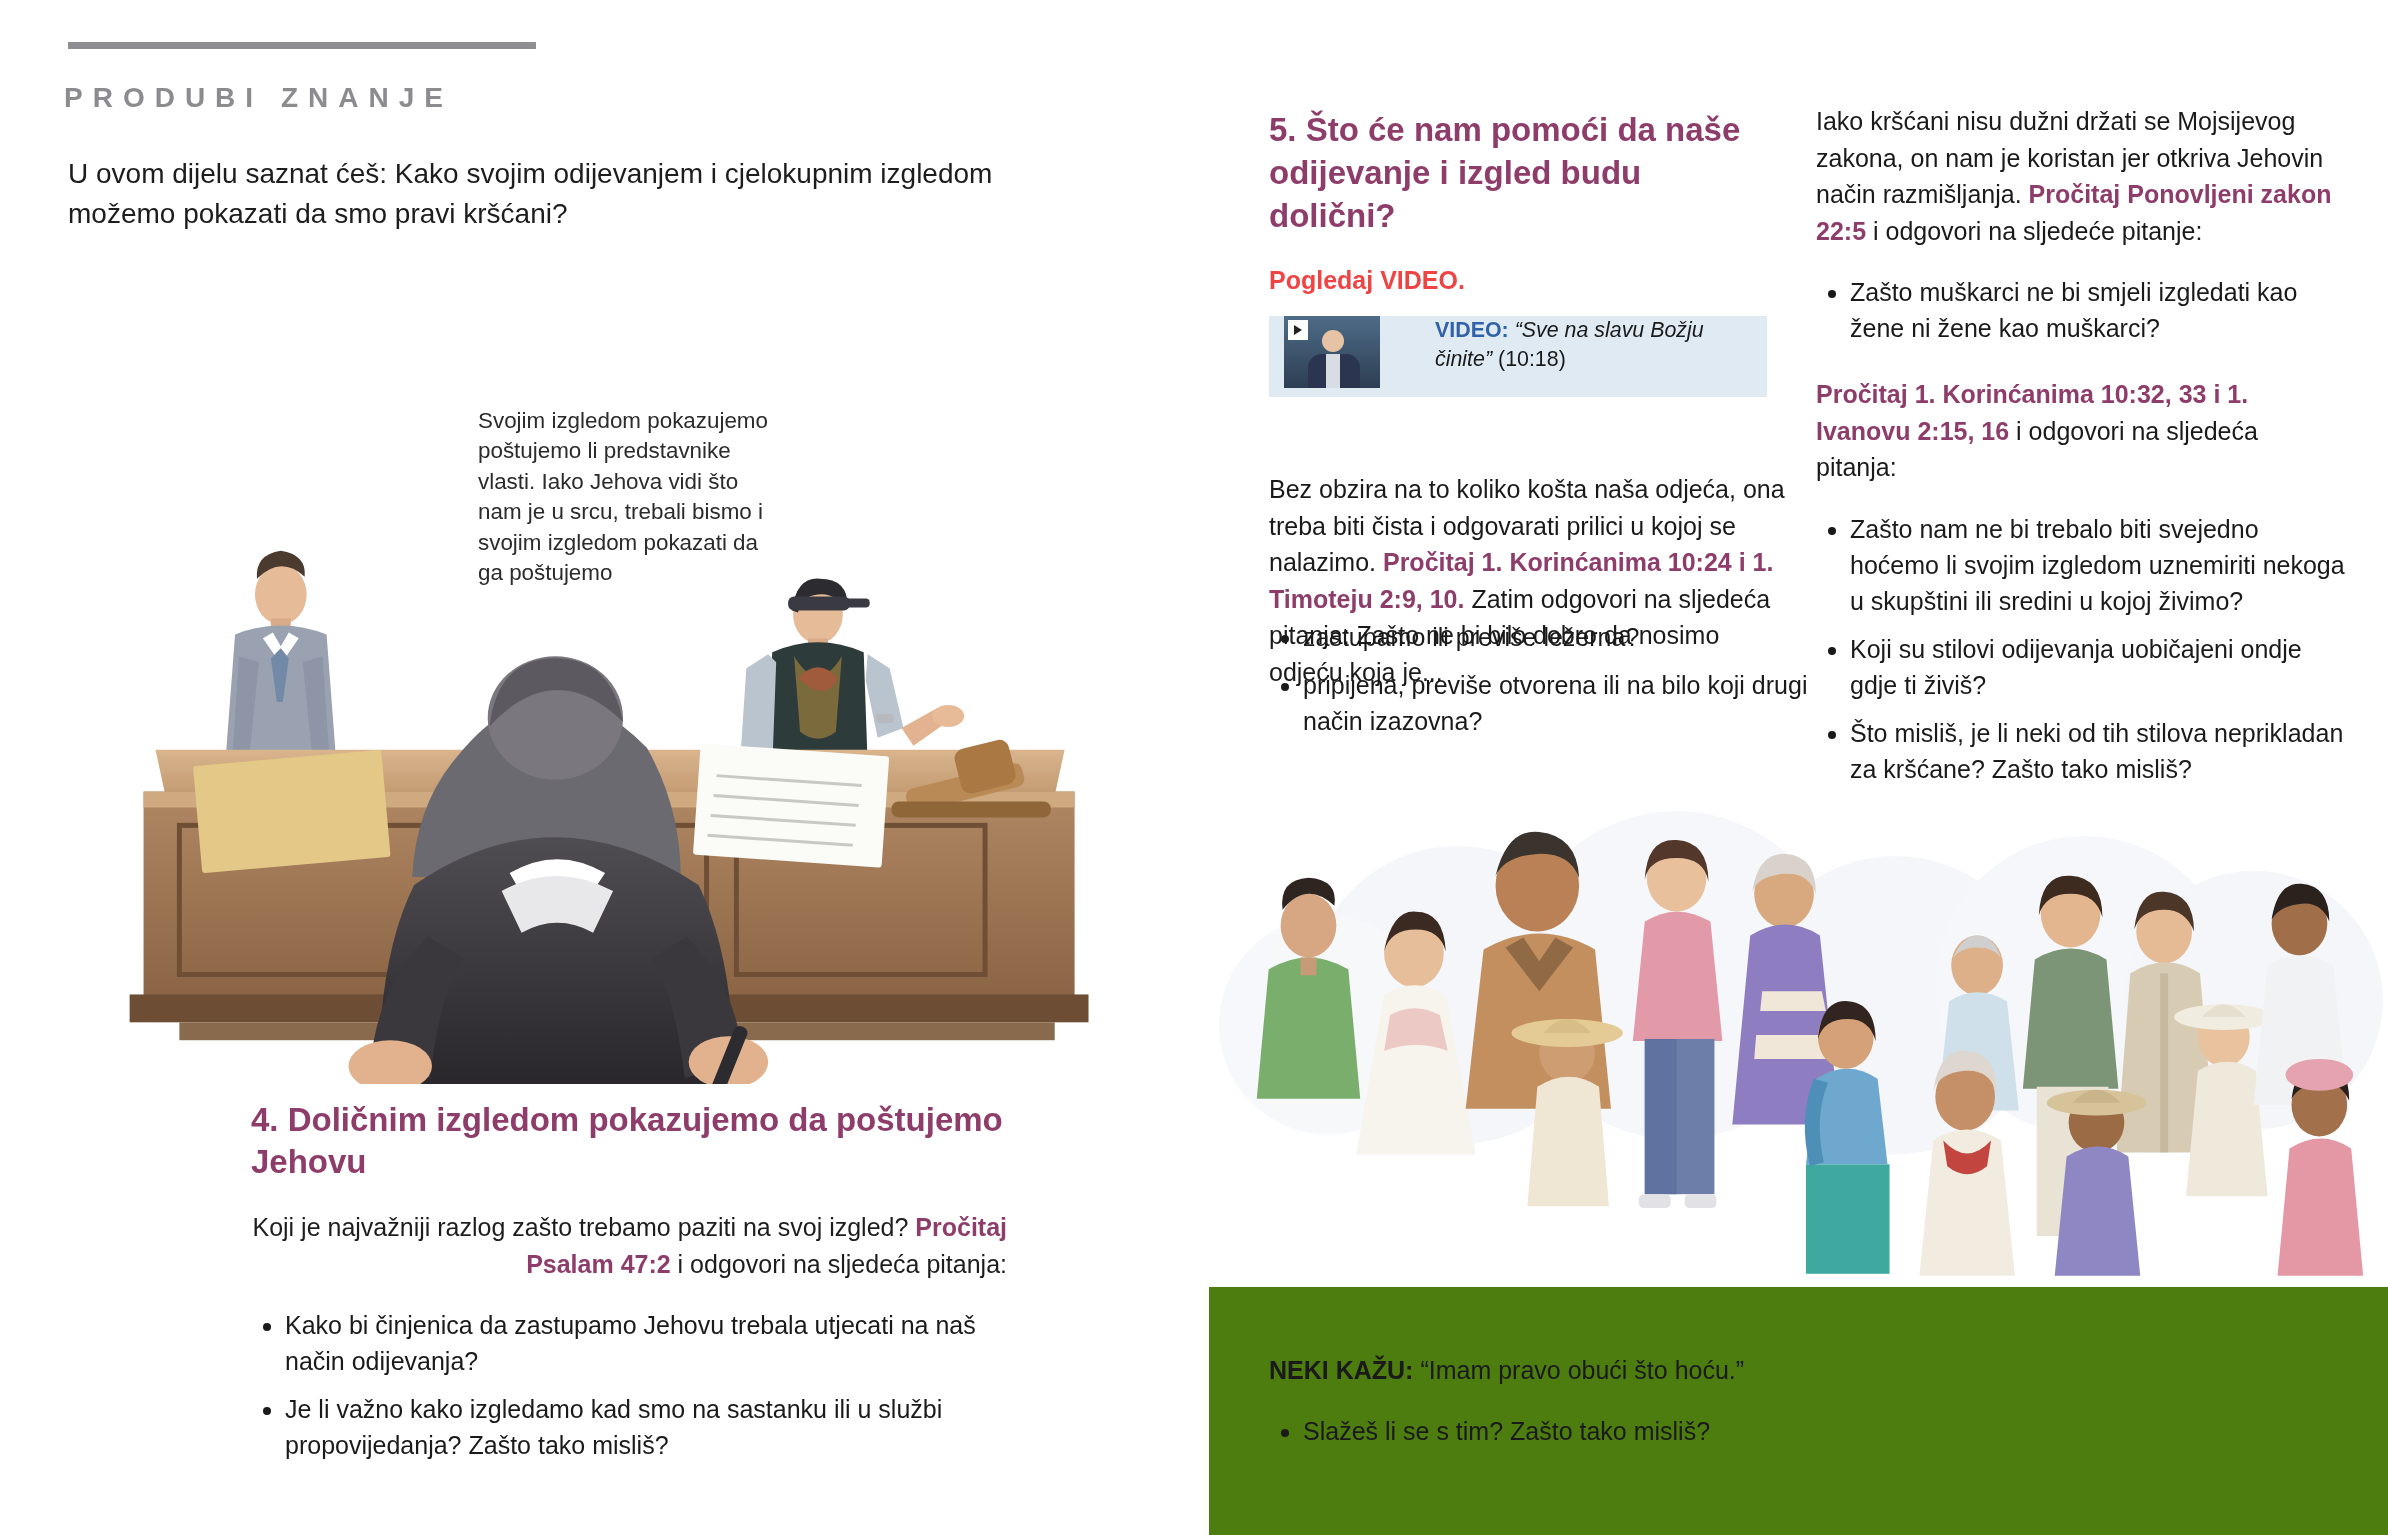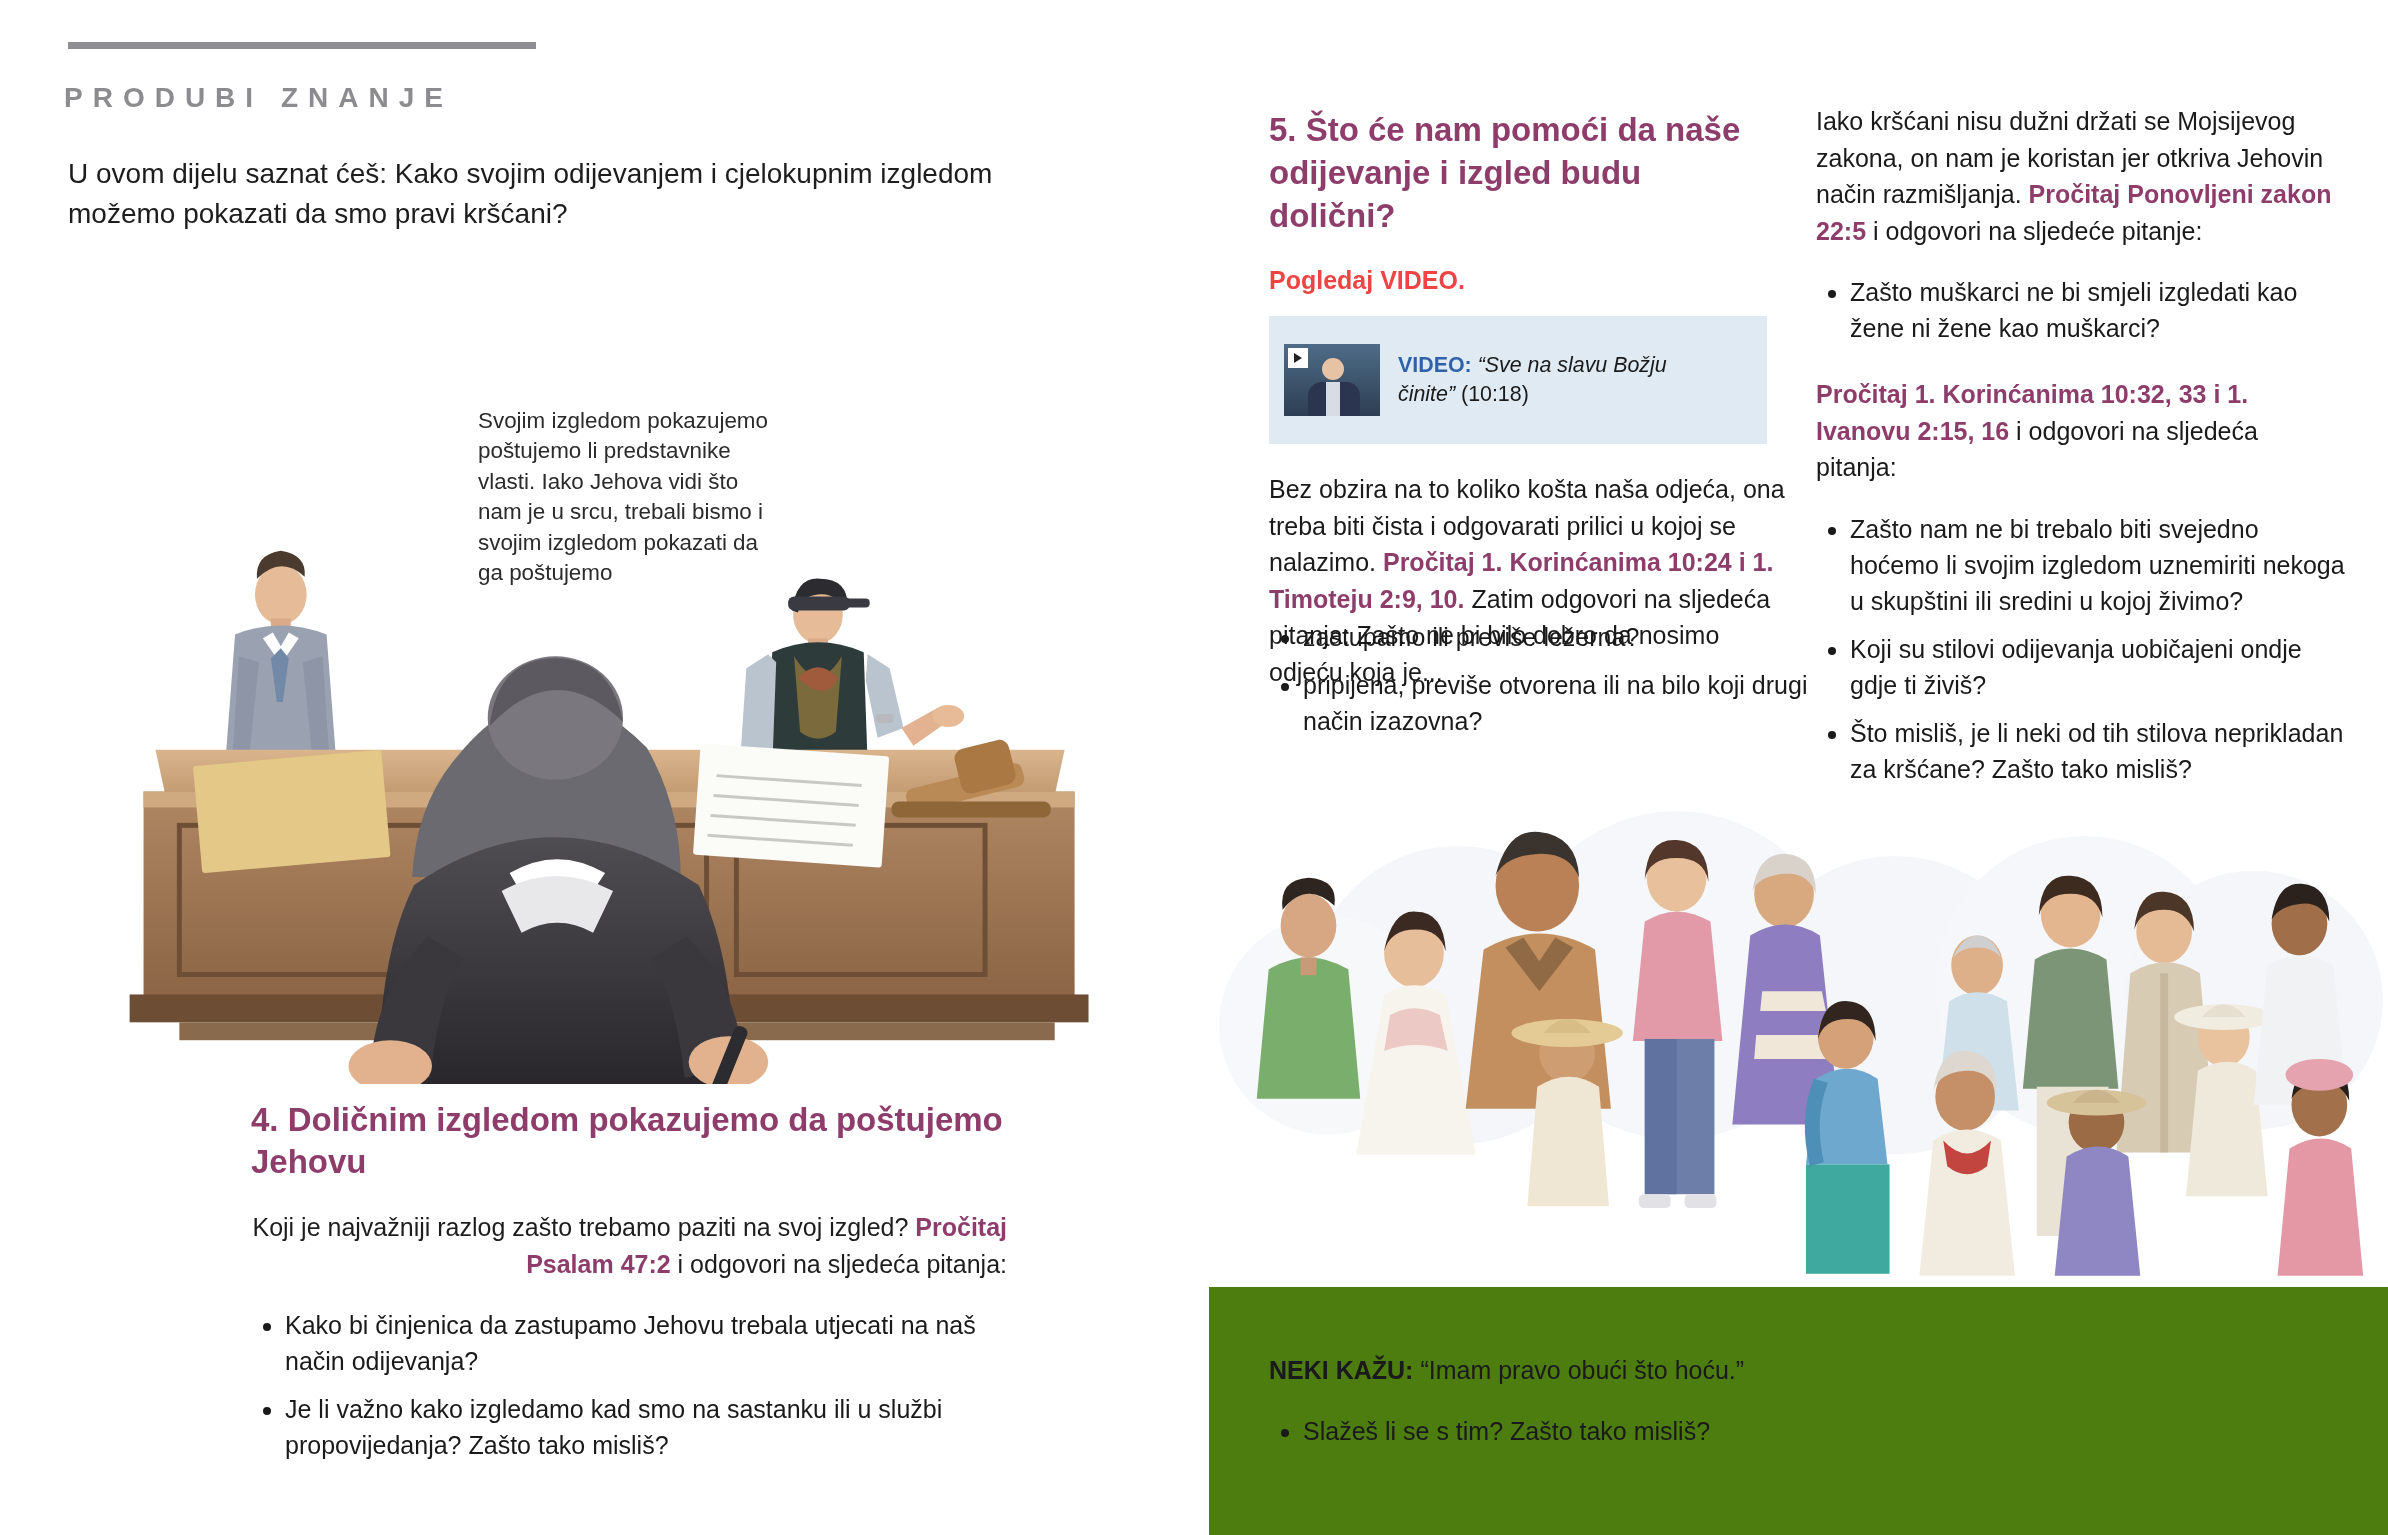--- a/index.html
+++ b/index.html
@@ -112,24 +112,24 @@
   .sec5 h2 { font-size: 33px; line-height: 1.3; }
   .link-video {
     margin-top: 28px;
     font-size: 25px;
     font-weight: 700;
     color: #ef4444;
   }
   .video-card {
     position: absolute;
     left: 60px; top: 316px;
-    width: 498px; height: 128px;
+    width: 498px; height: 81px;
     background: #dfeaf3;
     display: flex;
-    align-items: center;
+    gap: 37px;
   }
   .video-thumb {
     width: 96px; height: 72px;
     margin-left: 15px;
     background: linear-gradient(#4e6c88, #2d3e52);
     position: relative;
     overflow: hidden;
     flex: 0 0 auto;
   }
   .video-thumb .head {

